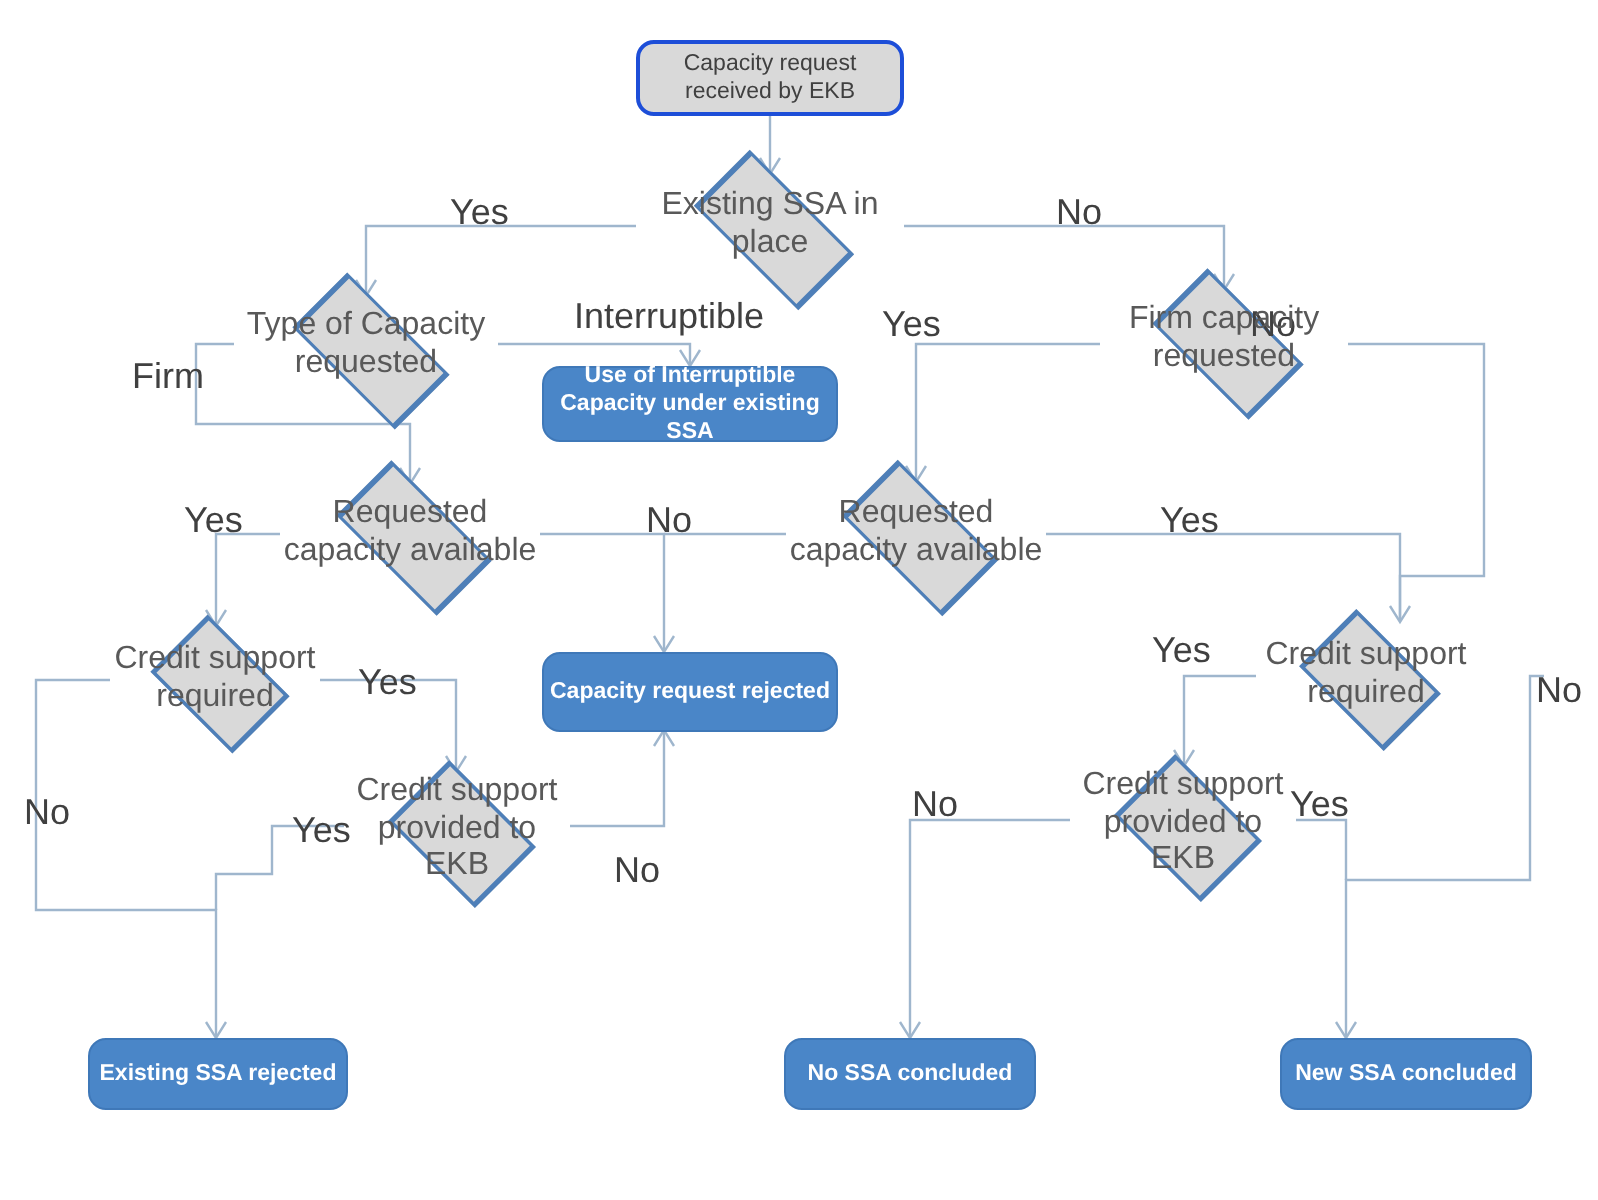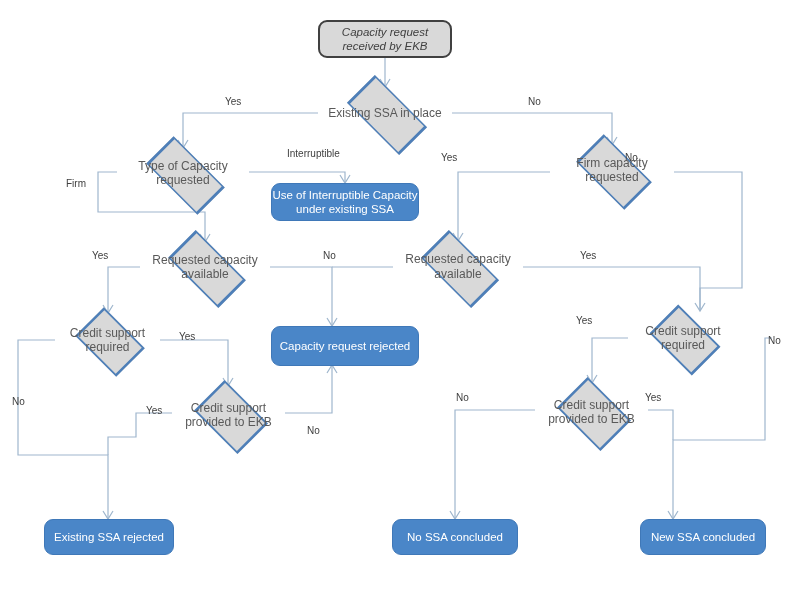--- a/index.html
+++ b/index.html
@@ -32,58 +32,57 @@
     justify-content: center;
     text-align: center;
   }
   
   .box {
     border-radius: 9px;
     line-height: 1.22;
   }
   .box-gray {
     background: #d9d9d9;
-    border: 2px solid #404040;
+    border: 2px solid #1d4ed8;
     color: #404040;
     font-size: 11.5px;
-    font-style: italic;
   }
   .box-blue {
     background: #4a86c8;
     border: 1px solid #3f78b8;
     color: #ffffff;
     font-size: 11.5px;
-    font-weight: normal;
+    font-weight: bold;
   }
   
   .diamond {
     background: transparent;
     border: none;
   }
   .diamond .dia-shape {
     position: absolute;
     left: 50%;
     top: 50%;
     background: #d9d9d9;
     border: 2px solid #4e7fb8;
     transform-origin: center center;
   }
   .diamond .dia-label {
     position: relative;
     z-index: 2;
     color: #595959;
-    font-size: 12px;
+    font-size: 16px;
     line-height: 1.18;
     width: 100%;
     pointer-events: none;
   }
   .edge-label {
     position: absolute;
     color: #404040;
-    font-size: 10px;
+    font-size: 18px;
     white-space: nowrap;
     background: transparent;
   }
   .wire {
     stroke: #9fb6cd;
     stroke-width: 1.2;
     fill: none;
   }
   .wire-head {
     fill: none;

